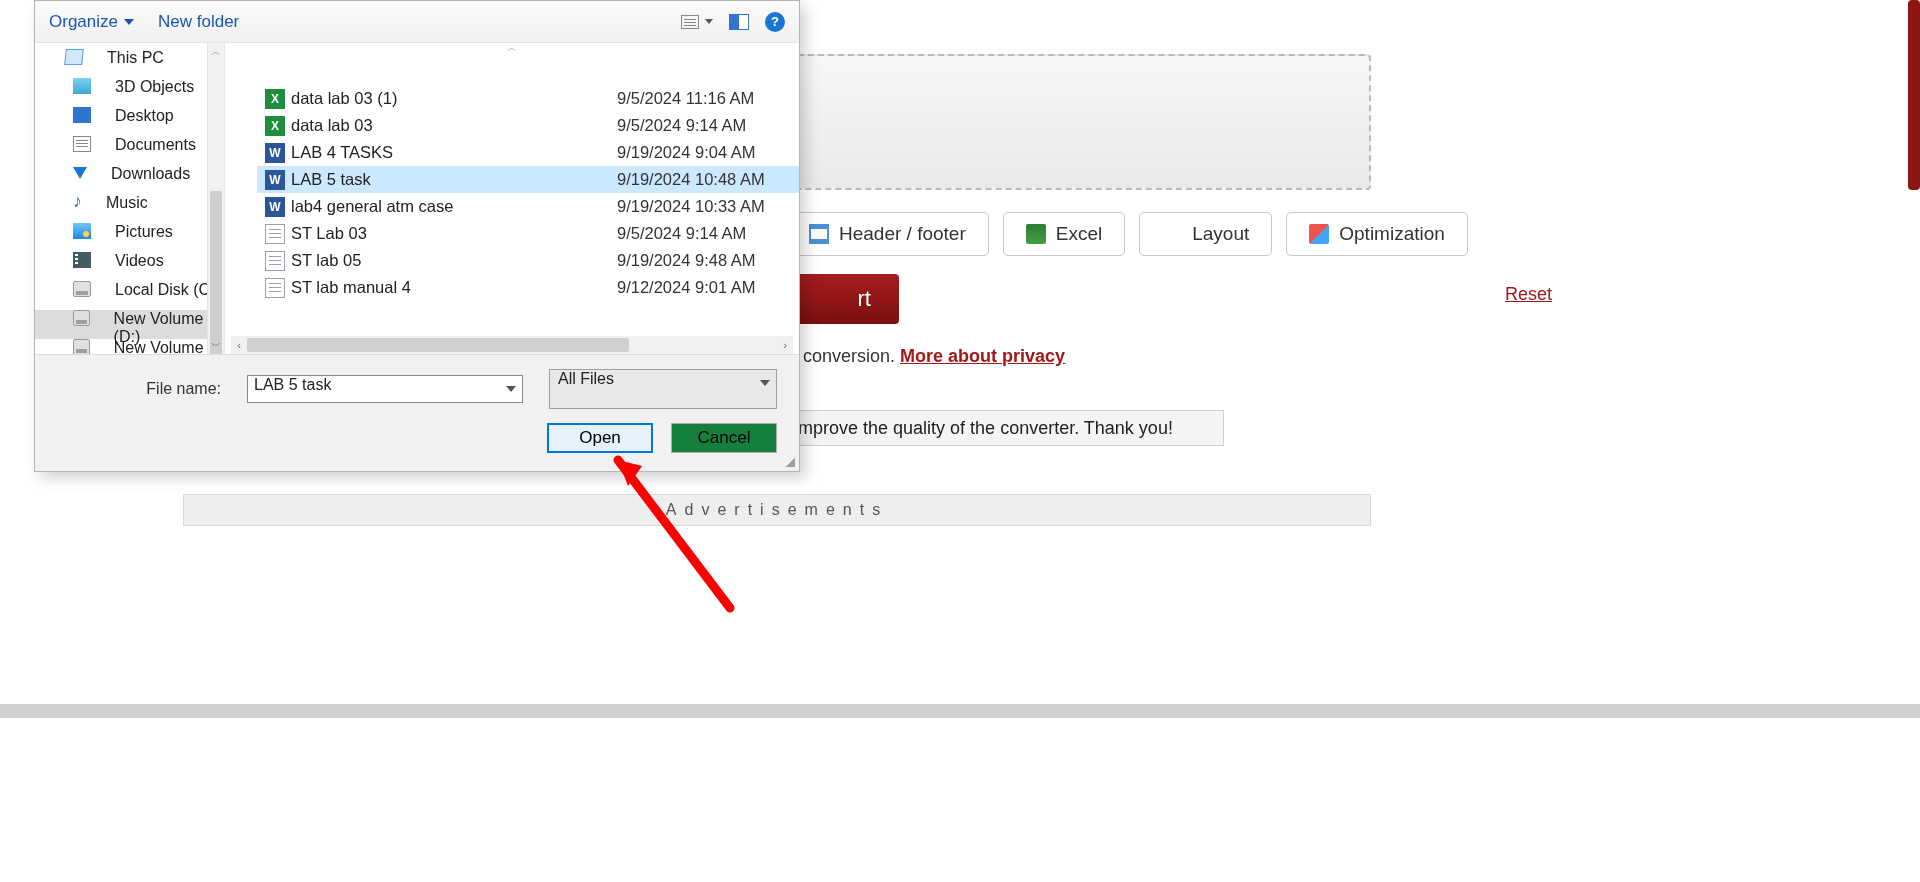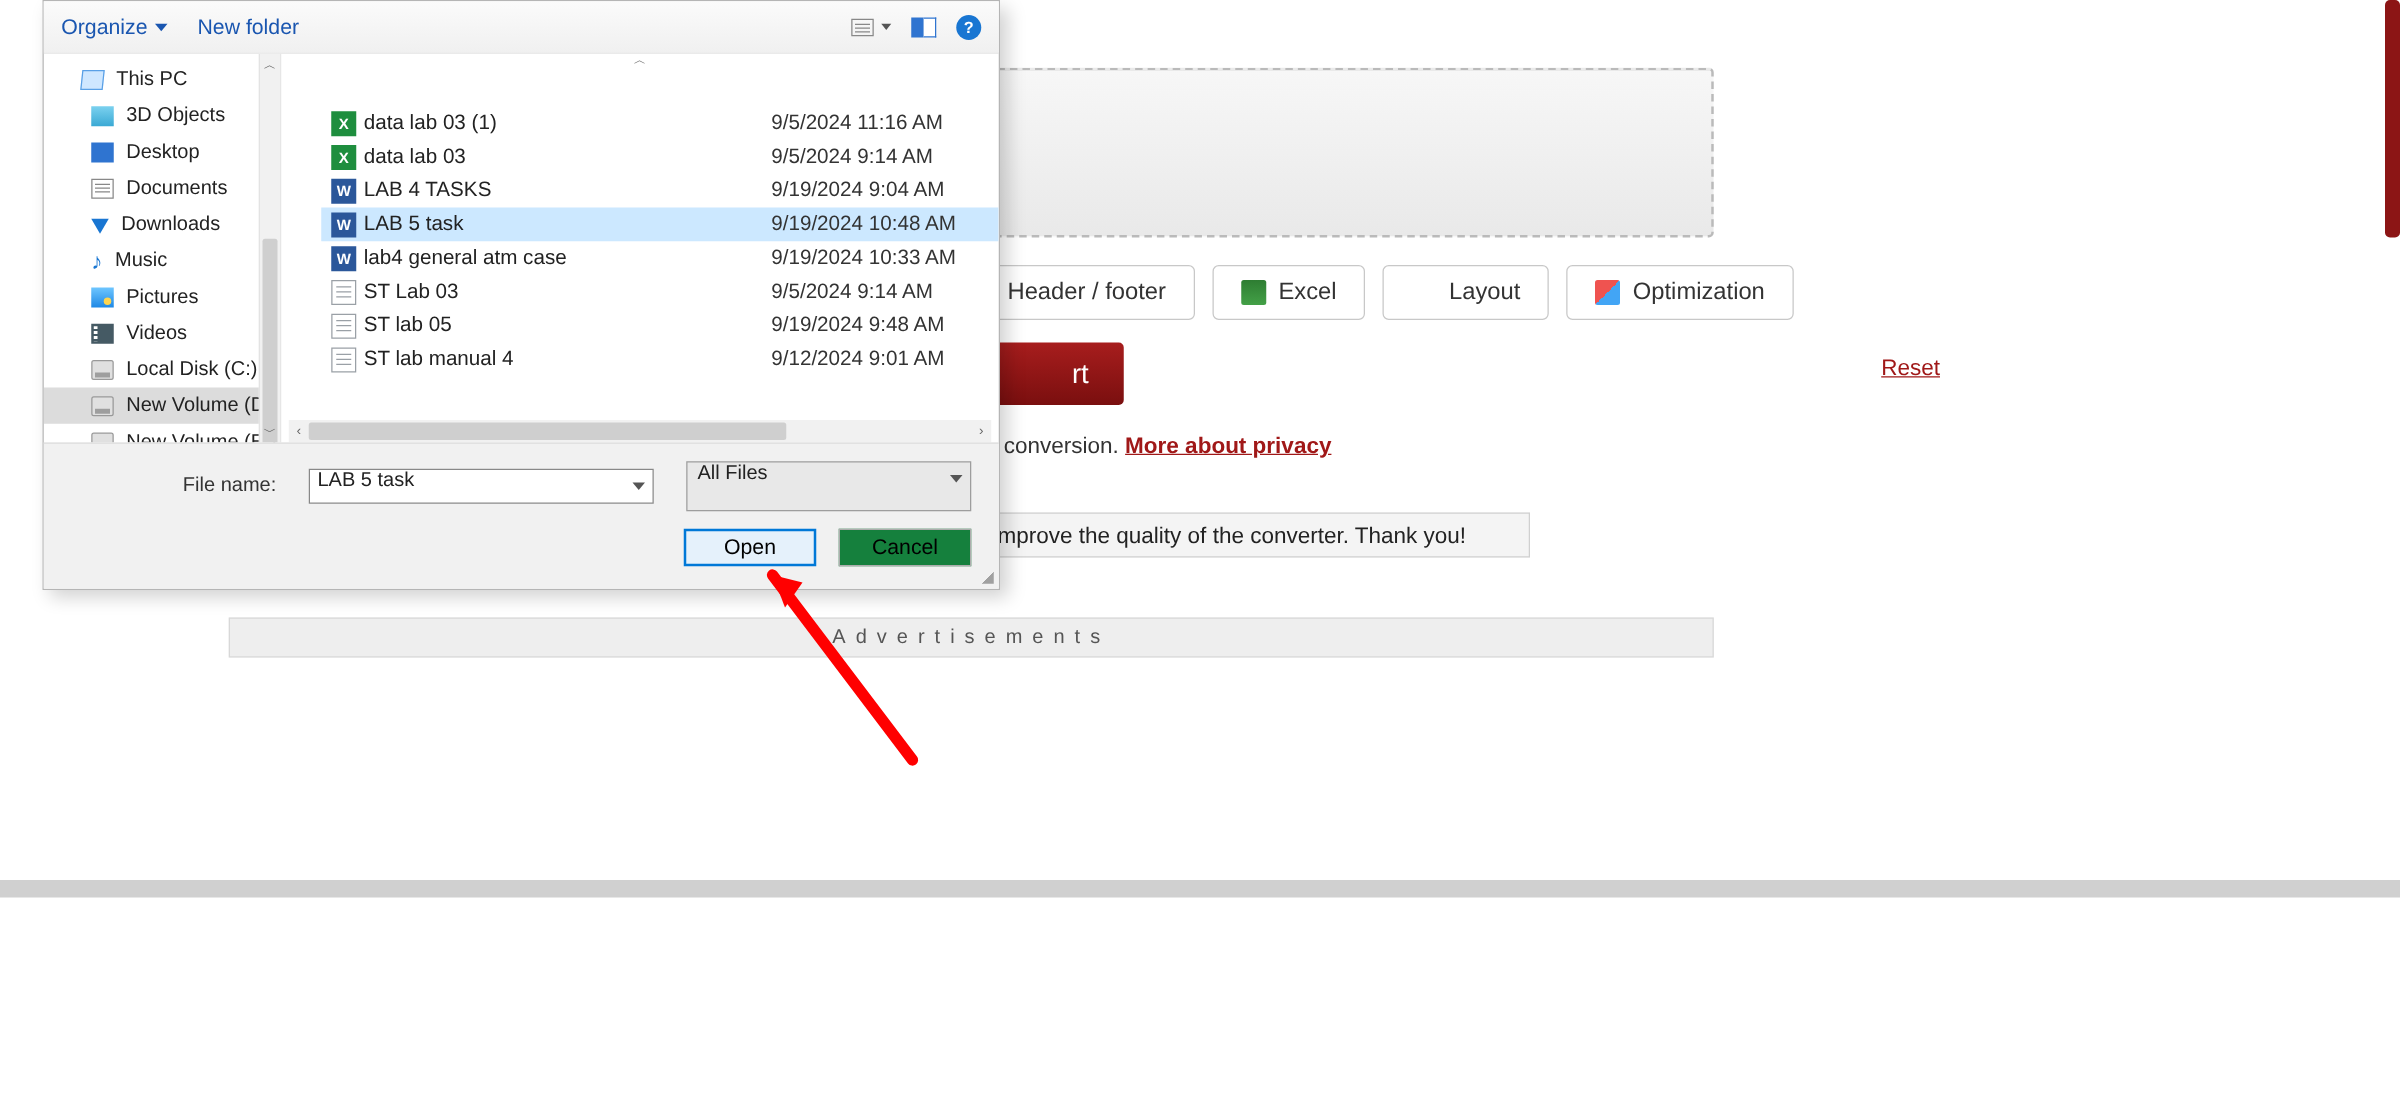--- a/index.html
+++ b/index.html
@@ -10,21 +10,21 @@
 
   .dropzone {
     position: absolute; left: 0; top: 54px; width: 1188px; height: 136px;
     border: 2px dashed #bababa; border-radius: 4px;
     background: linear-gradient(#f7f7f7,#e9e9e9);
     padding: 20px 40px; color: #333;
   }
   .dropzone .line1 { font-size: 18px; position: absolute; top: 34px; left: 46px; }
   .dropzone .line2 { font-size: 18px; position: absolute; top: 80px; left: 46px; color: #555; }
 
-  .toolbar { position: absolute; left: 570px; top: 212px; display: flex; gap: 14px; }
+  .toolbar { position: absolute; left: 603px; top: 212px; display: flex; gap: 14px; }
   .tbtn {
     display: flex; align-items: center; gap: 10px; height: 44px; padding: 0 22px;
     border: 1px solid #c8c8c8; border-radius: 5px; background: #fff; font-size: 19px; color: #333;
     cursor: pointer;
   }
   .tbtn .ticon { width: 20px; height: 20px; display: inline-block; }
   .ic-hf { background: #fff; border: 2px solid #4a90d9; position: relative; }
   .ic-hf:before, .ic-hf:after { content: ""; position: absolute; left: 0; right: 0; height: 3px; background: #4a90d9; }
   .ic-hf:before { top: 0; } .ic-hf:after { bottom: 0; }
   .ic-excel { background: linear-gradient(#2e7d32,#43a047); border-radius: 2px; }
@@ -84,21 +84,21 @@
 
   .tree {
     width: 190px; border-right: 1px solid #e6e6e6; position: relative; overflow: hidden;
     padding-top: 6px;
   }
   .tree-scroll { position:absolute; right:0; top:0; bottom:0; width:17px; background:#f1f1f1; border-left:1px solid #e3e3e3;}
   .tree-scroll .up, .tree-scroll .dn { position:absolute; left:0; right:0; height:17px; display:flex;align-items:center;justify-content:center; color:#666; font-size:10px;}
   .tree-scroll .up{top:0;} .tree-scroll .dn{bottom:0;}
   .tree-scroll .thumb { position:absolute; left:2px; right:2px; top:148px; height:176px; background:#cfcfcf; border-radius:2px;}
   .tree-item {
-    display: flex; align-items: center; gap: 10px; height: 29px; padding-left: 30px; font-size: 16px; cursor: pointer;
+    display: flex; align-items: flex-start; gap: 24px; height: 29px; padding-left: 30px; font-size: 16px; cursor: pointer;
   }
   .tree-item.indent { padding-left: 38px; }
   .tree-item.sel { background: #dcdcdc; }
   .ticon2 { width: 18px; height: 16px; display:inline-block; }
   .i-pc { background:#cfe7ff; border:1px solid #5aa0e6; transform: skewX(-6deg); }
   .i-3d { background: linear-gradient(#7bd1ef,#3aa9d4); }
   .i-desk { background:#2f74d0; }
   .i-doc { background:#fff; border:1px solid #888; position:relative;} .i-doc:after{content:"";position:absolute;left:2px;right:2px;top:3px;height:1px;background:#888;box-shadow:0 3px #888,0 6px #888;}
   .i-dl { width:0;height:0;border-left:7px solid transparent;border-right:7px solid transparent;border-top:12px solid #1976d2; margin-top:2px;}
   .i-mus { color:#1976d2; font-size:18px; line-height:14px; width:auto;height:auto;}

